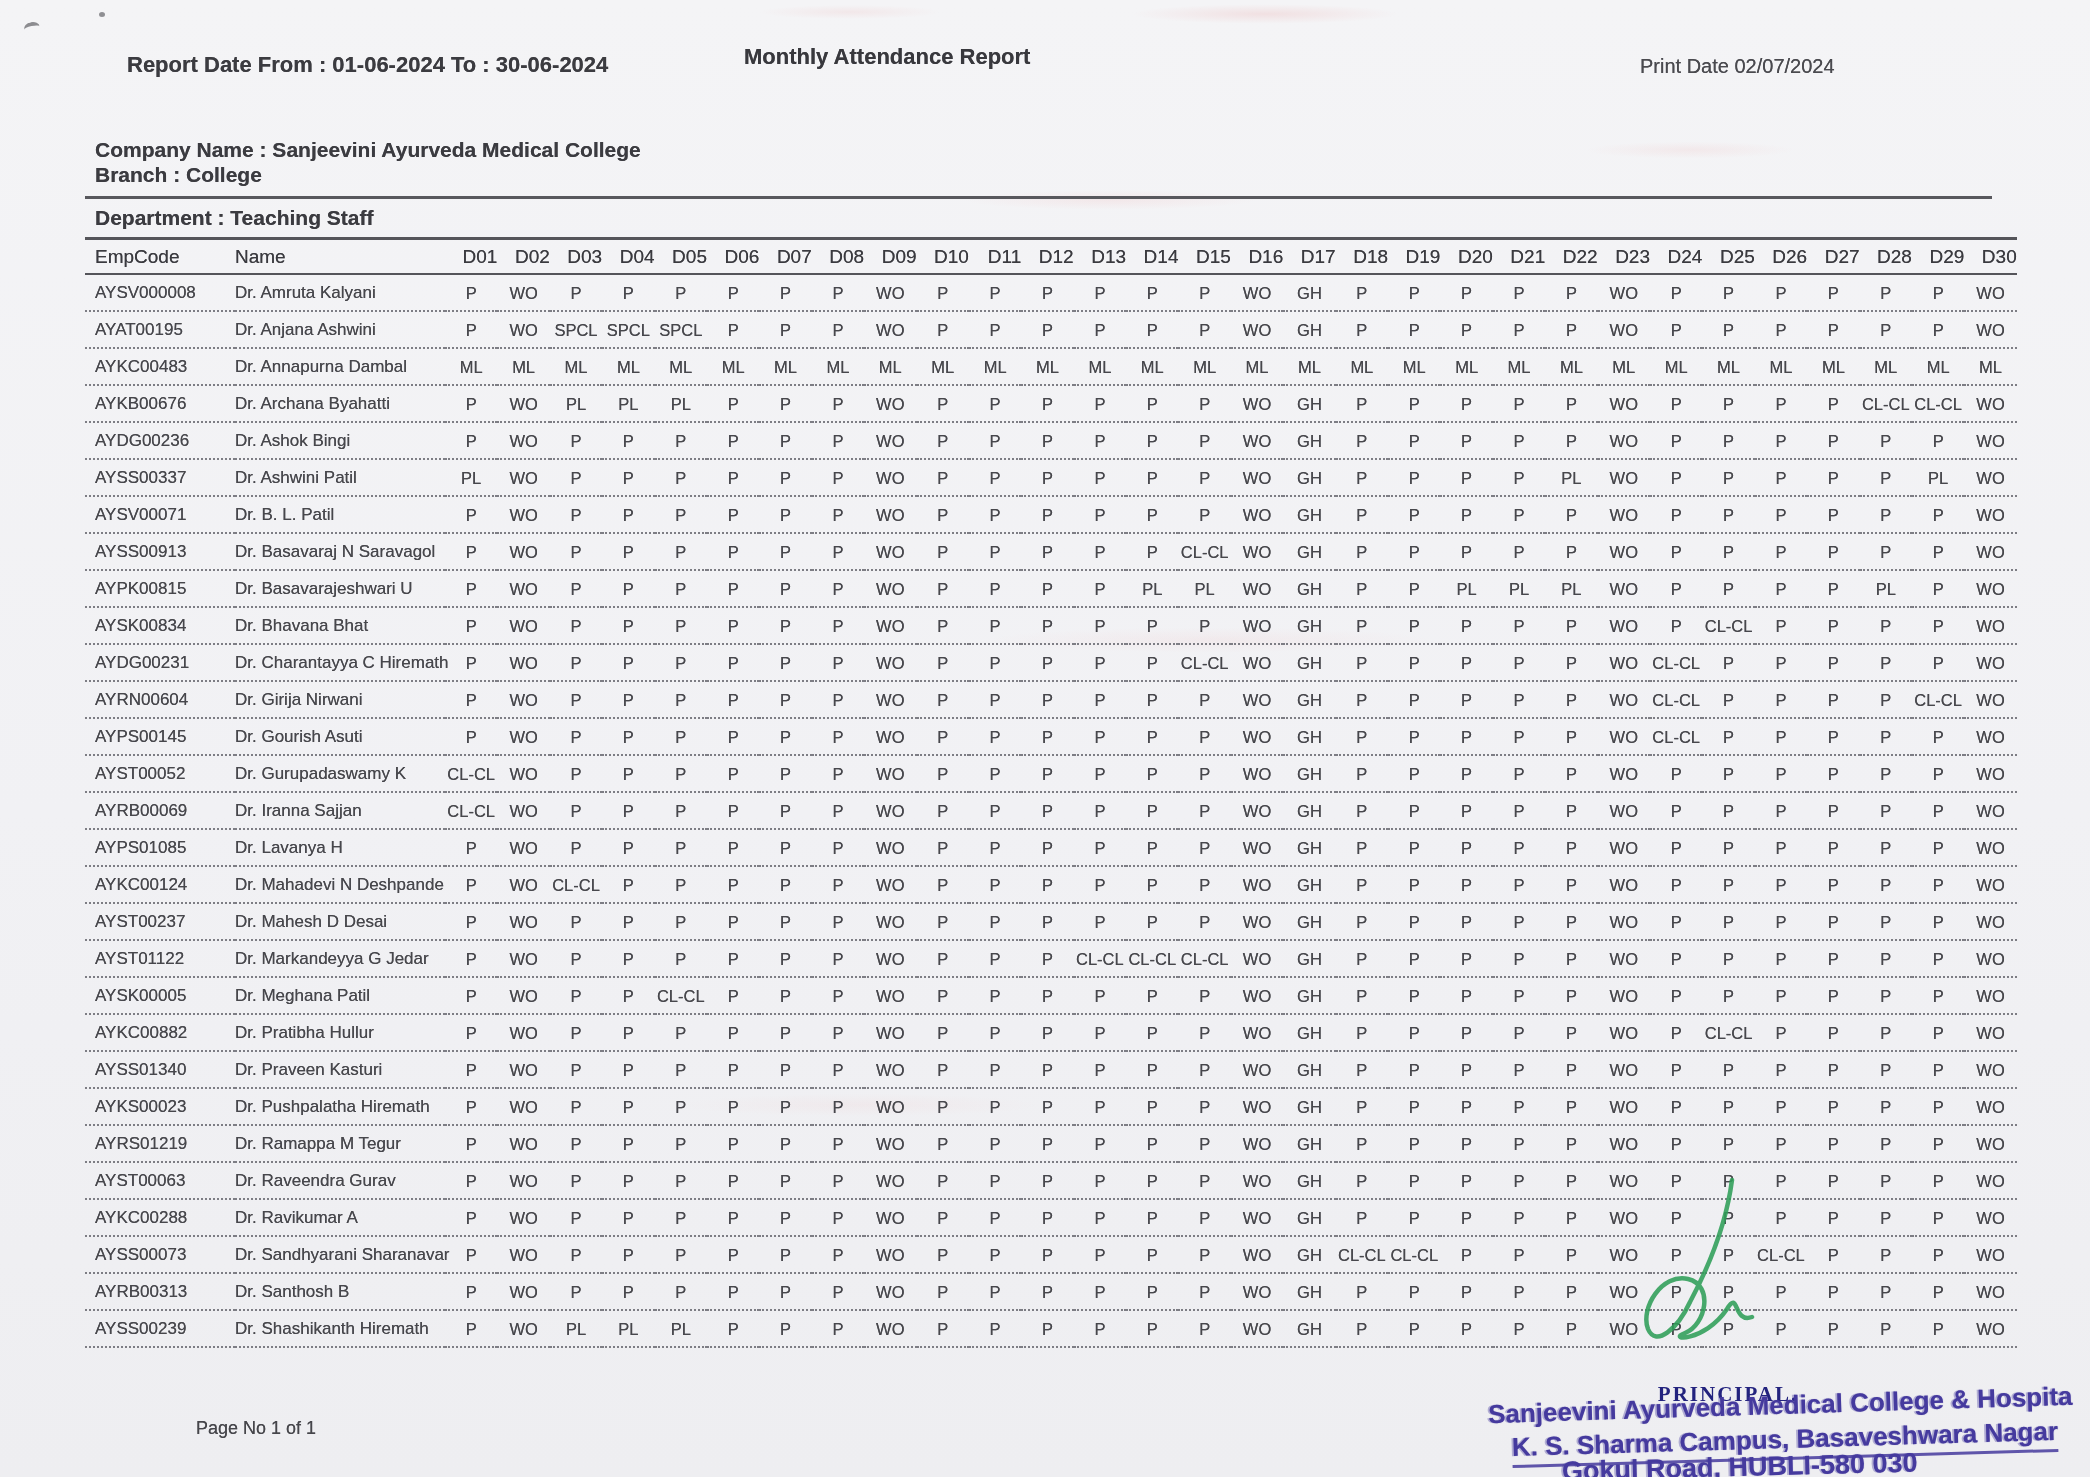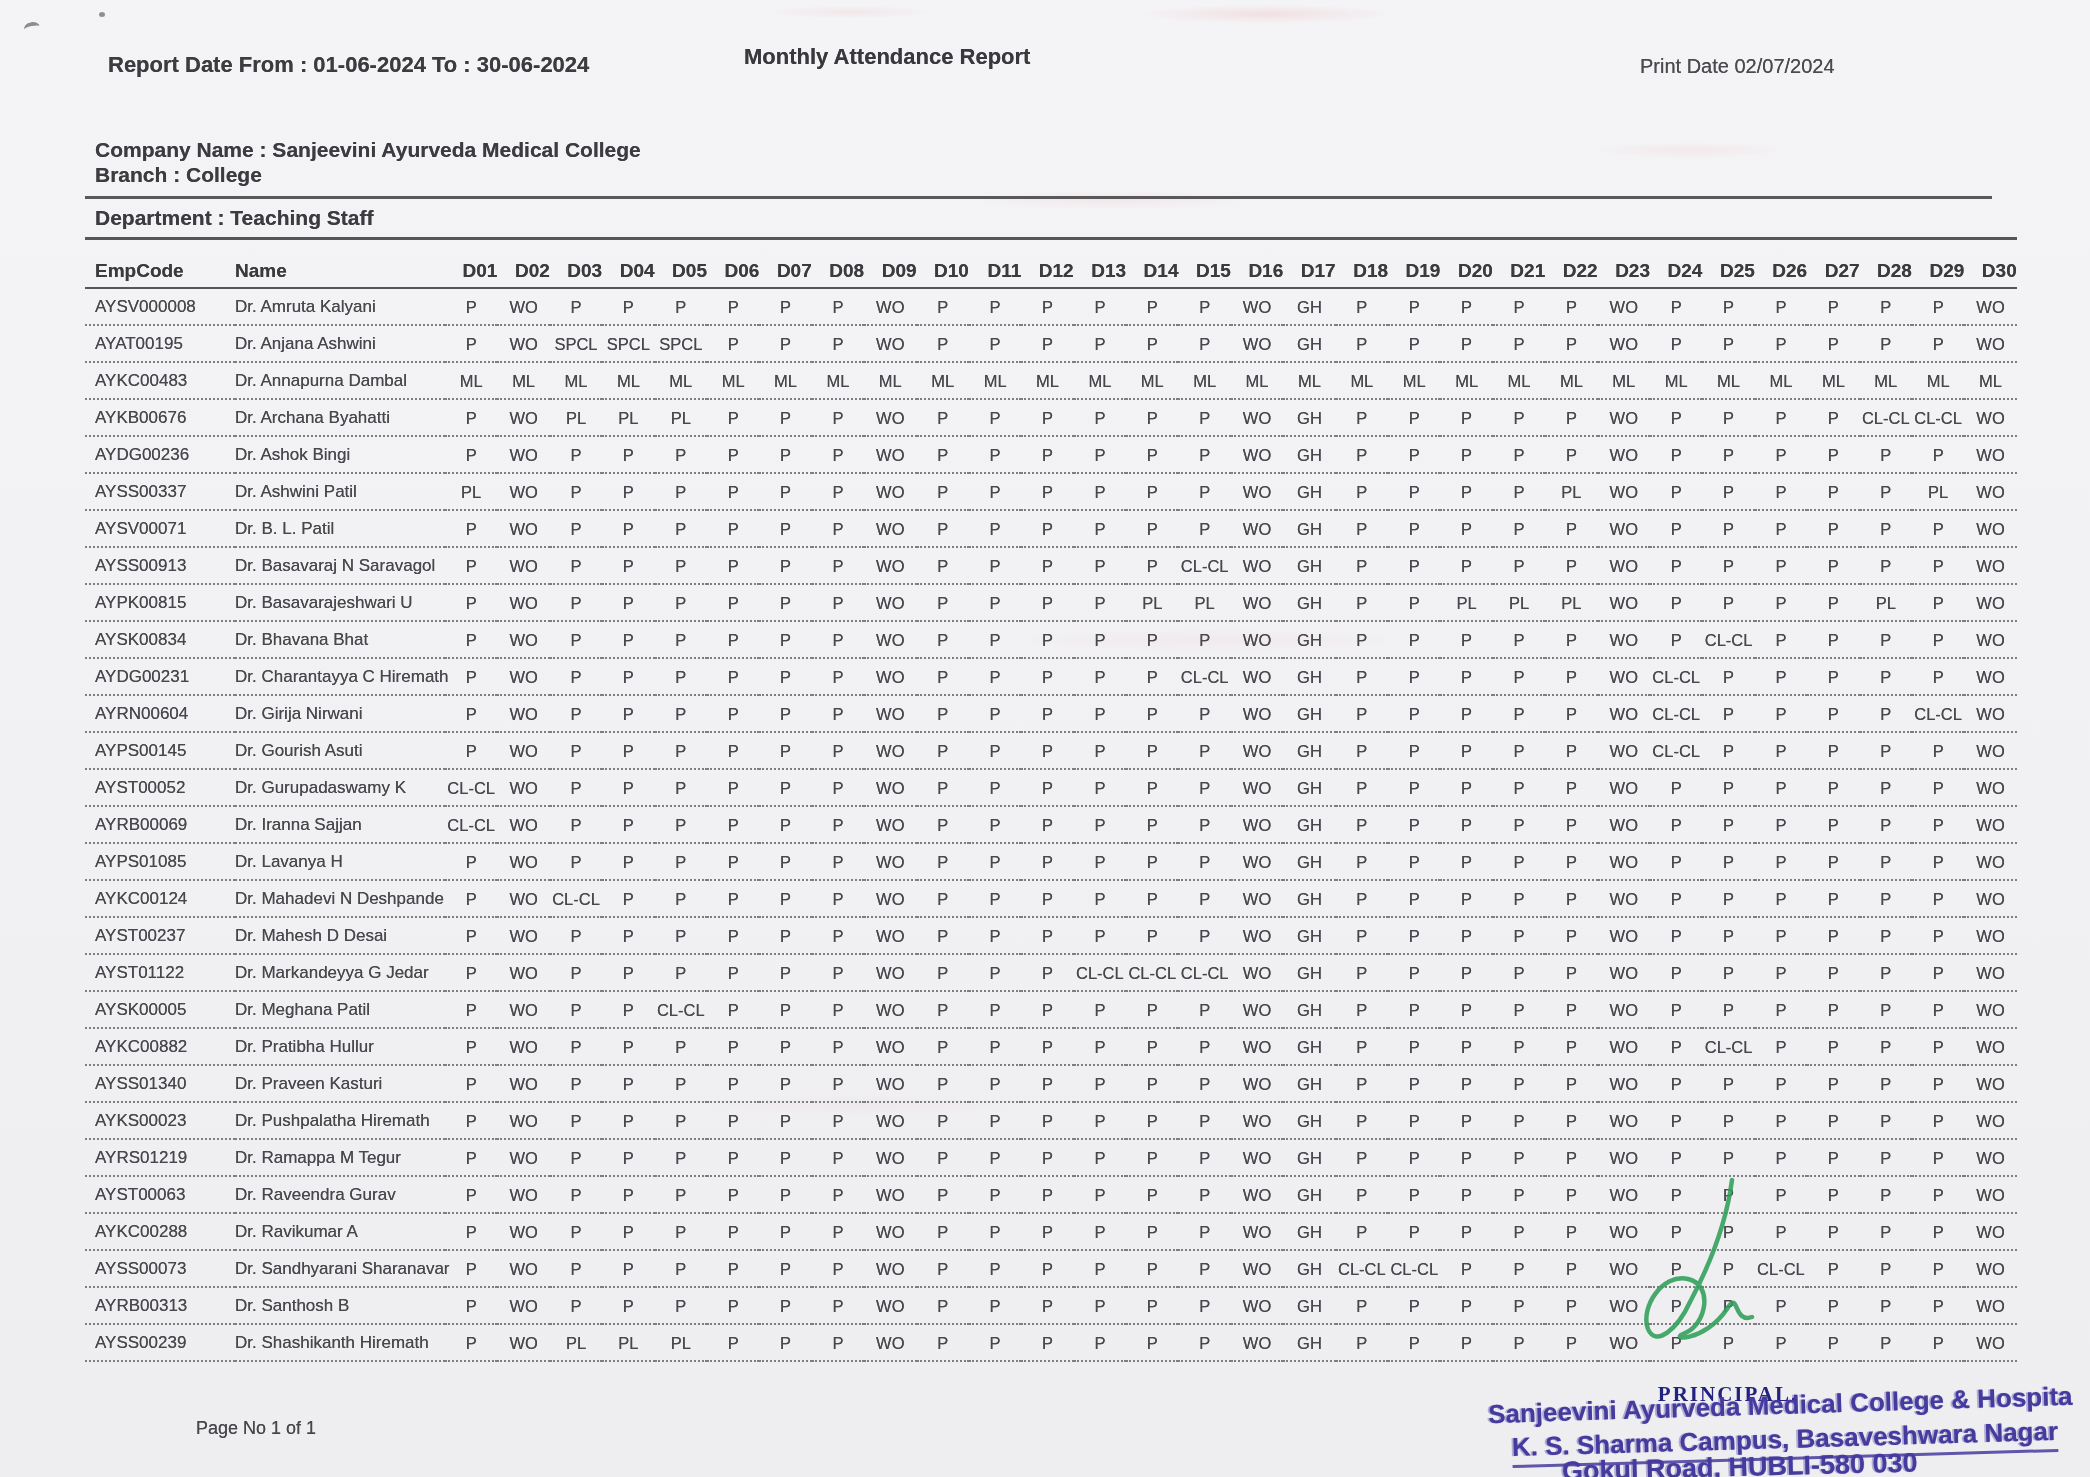--- a/index.html
+++ b/index.html
@@ -14,31 +14,31 @@
       radial-gradient(ellipse 190px 14px at 1265px 14px, rgba(225,120,120,.16), transparent 70%),
       radial-gradient(ellipse 130px 10px at 850px 12px, rgba(225,120,120,.10), transparent 70%),
       radial-gradient(ellipse 210px 14px at 1110px 200px, rgba(235,125,125,.10), transparent 70%),
       radial-gradient(ellipse 150px 12px at 1690px 150px, rgba(230,120,120,.09), transparent 70%),
       radial-gradient(ellipse 320px 18px at 1210px 640px, rgba(235,125,125,.07), transparent 70%),
       radial-gradient(ellipse 260px 16px at 860px 1105px, rgba(235,125,125,.06), transparent 70%);
   }
   .mark1{position:absolute;left:24px;top:22px;width:16px;height:8px;border-top:4px solid #6a6a6e;border-radius:60%;transform:rotate(-12deg);opacity:.75;}
   .mark2{position:absolute;left:99px;top:12px;width:6px;height:5px;background:#76767a;border-radius:50%;opacity:.8;}
   .blurtext{text-shadow:0 0 0.6px rgba(70,70,75,.85);}
-  .report-range{position:absolute;left:108px;top:52px;font-weight:bold;font-size:22px;color:#3b3b40;}
+  .report-range{position:absolute;left:127px;top:52px;font-weight:bold;font-size:22px;color:#3b3b40;}
   .title{position:absolute;left:744px;top:44px;font-weight:bold;font-size:22px;color:#38383d;}
   .print-date{position:absolute;left:1640px;top:55px;font-size:20px;color:#4a4a4f;}
   .company{position:absolute;left:95px;top:138px;font-weight:bold;font-size:21px;color:#3b3b40;}
   .branch{position:absolute;left:95px;top:163px;font-weight:bold;font-size:21px;color:#3b3b40;}
   .rule1{position:absolute;left:85px;top:196px;width:1907px;height:3px;background:#58585d;}
   .dept{position:absolute;left:95px;top:206px;font-weight:bold;font-size:21px;color:#3b3b40;}
   table.att{position:absolute;left:85px;top:237px;width:1923px;border-collapse:collapse;table-layout:fixed;}
   table.att th{
     border-top:3px solid #55555a;border-bottom:2px solid #55555a;
-    font-size:19px;font-weight:bold;color:#3a3a3f;padding:20px 0 5px;white-space:nowrap;
+    font-size:19px;font-weight:normal;color:#3a3a3f;padding:6px 0 5px;white-space:nowrap;
   }
   table.att th.emp{width:140px;text-align:left;padding-left:10px;}
   table.att th.name{width:210px;text-align:left;}
   table.att th.day{width:52.4px;text-align:right;}
   table.att td{
     border-bottom:2px dotted #7d7d84;font-size:16.5px;color:#47474c;
     padding:8px 0 7px;text-align:center;white-space:nowrap;overflow:visible;
   }
   table.att td.emp{text-align:left;padding-left:10px;font-size:17px;}
   table.att td.name{text-align:left;font-size:17px;margin-left:11px;}

